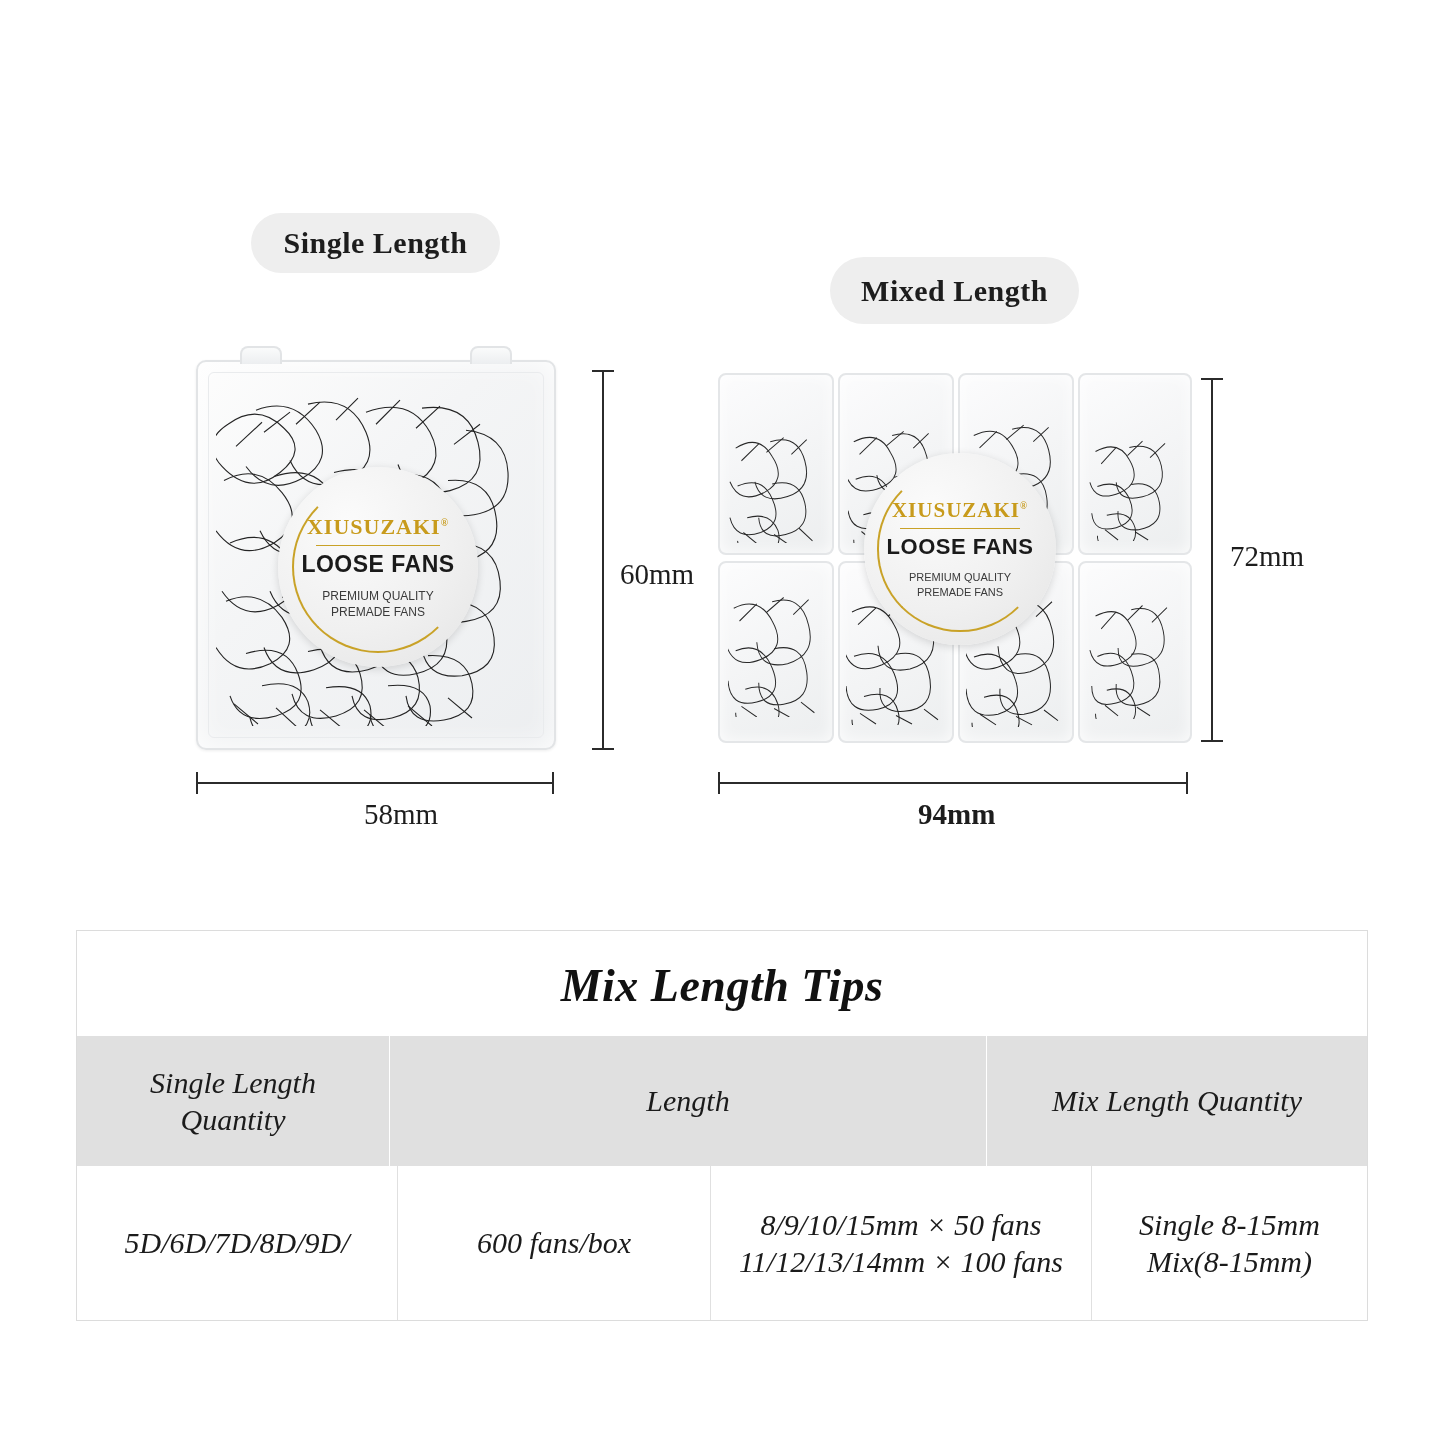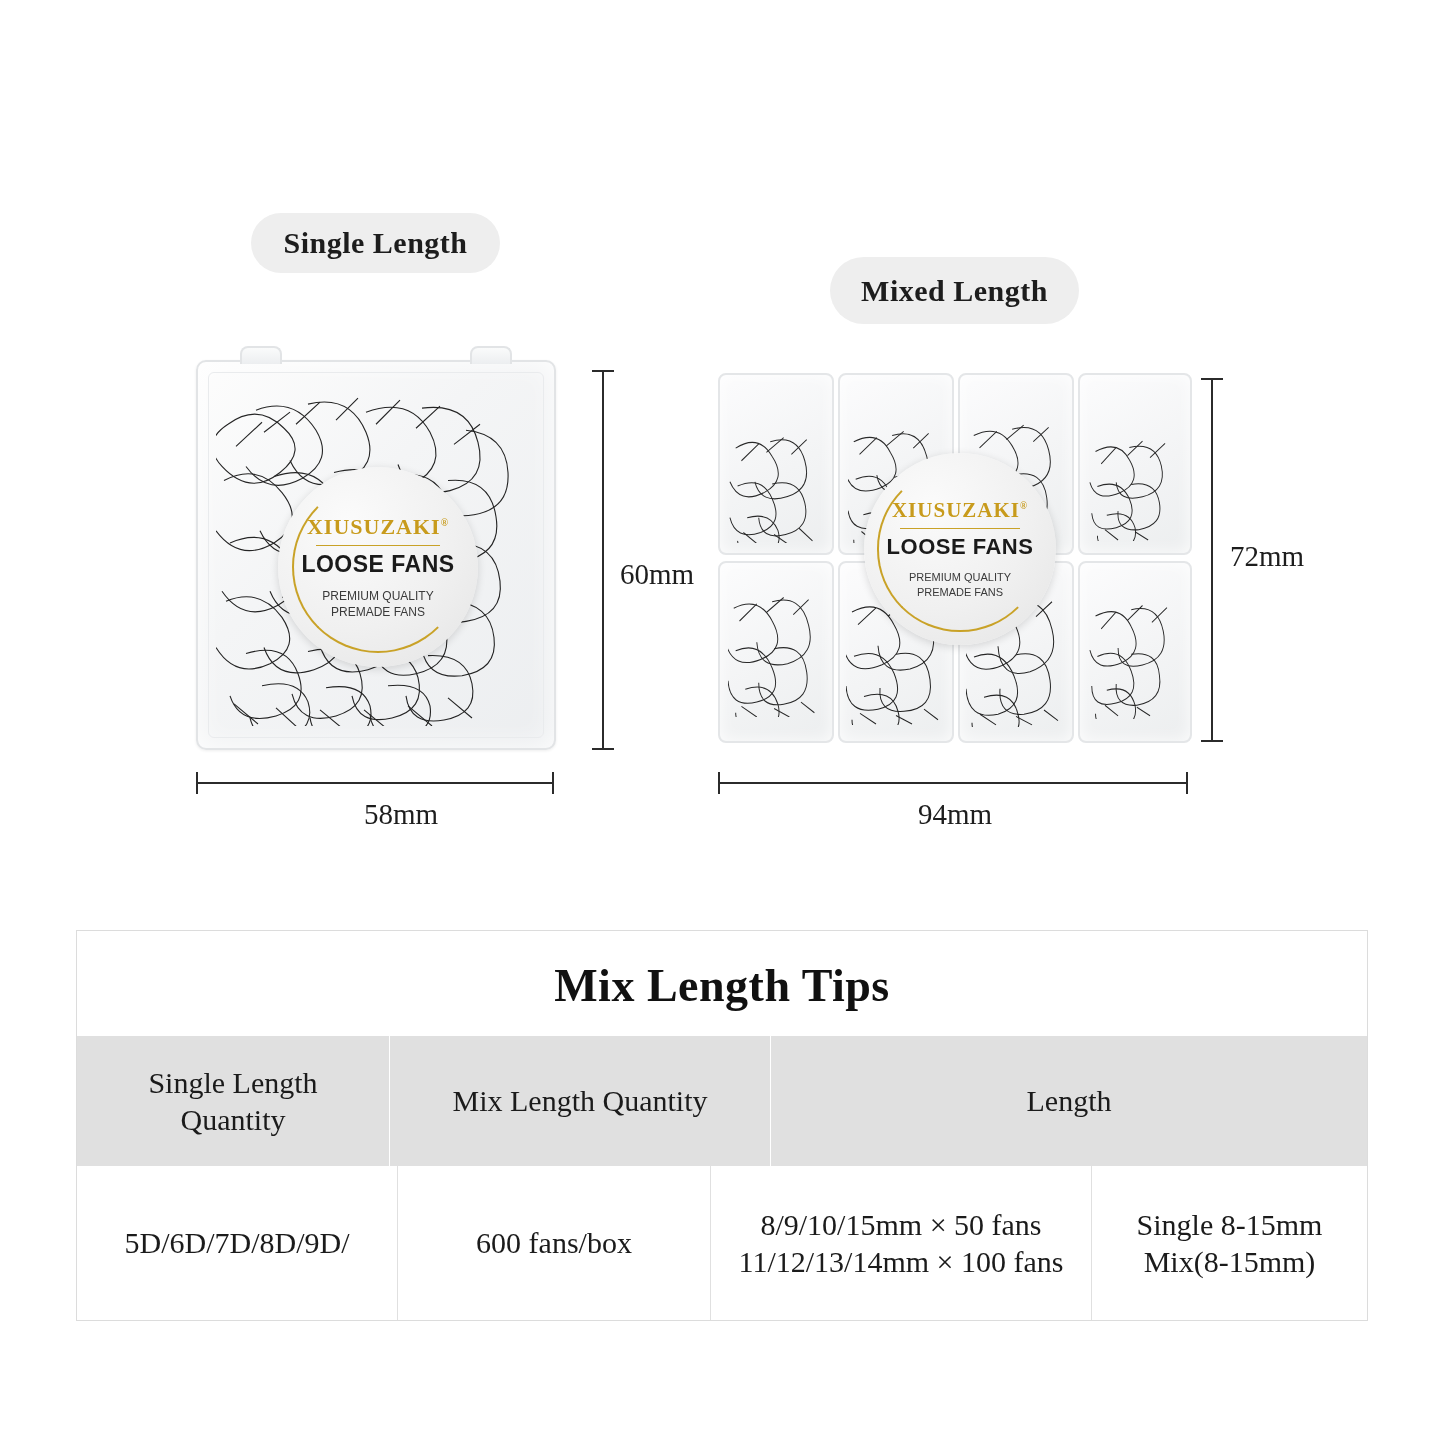--- a/index.html
+++ b/index.html
@@ -141,20 +141,21 @@
   }
 
   
   #tips-table {
     position: absolute;
     left: 76px;
     top: 930px;
     width: 1290px;
     border: 1px solid #dcdcdc;
     background: #ffffff;
+    font-style: italic;
   }
   .table-title {
     text-align: center;
     font-family: "Liberation Serif", serif;
     font-weight: 700;
     font-size: 46px;
     color: #111111;
     padding: 28px 0 24px;
     letter-spacing: 0.5px;
   }
@@ -405,34 +406,34 @@
 </div>
 
 <div class="dim-line dim-v" style="left:1211px;top:378px;height:364px;"></div>
 <div class="dim-cap" style="left:1201px;top:378px;width:22px;height:2px;"></div>
 <div class="dim-cap" style="left:1201px;top:740px;width:22px;height:2px;"></div>
 <div class="dim-text" style="left:1230px;top:540px;">72mm</div>
 
 <div class="dim-line dim-h" style="left:718px;top:782px;width:470px;"></div>
 <div class="dim-cap" style="left:718px;top:772px;width:2px;height:22px;"></div>
 <div class="dim-cap" style="left:1186px;top:772px;width:2px;height:22px;"></div>
-<div class="dim-text" style="left:918px;top:798px;">94mm</div>
+<div class="dim-text" style="left:918px;top:798px;font-weight:bold;">94mm</div>
 
 <div id="tips-table">
   <div class="table-title">Mix Length Tips</div>
 
   <div class="t-row t-head">
     <div class="t-cell c2">
       <span>
         <span class="multi">Single Length</span>
         <span class="multi">Quantity</span>
       </span>
     </div>
+    <div class="t-cell c4">Length</div>
     <div class="t-cell c3">Mix Length Quantity</div>
-    <div class="t-cell c4">Length</div>
   </div>
 
   <div class="t-row t-body">
     <div class="t-cell c1">
       <span>
         <span class="multi">5D/6D/7D/8D/9D/</span>
       </span>
     </div>
     <div class="t-cell c2 fs-big">600 fans/box</div>
     <div class="t-cell c3">

